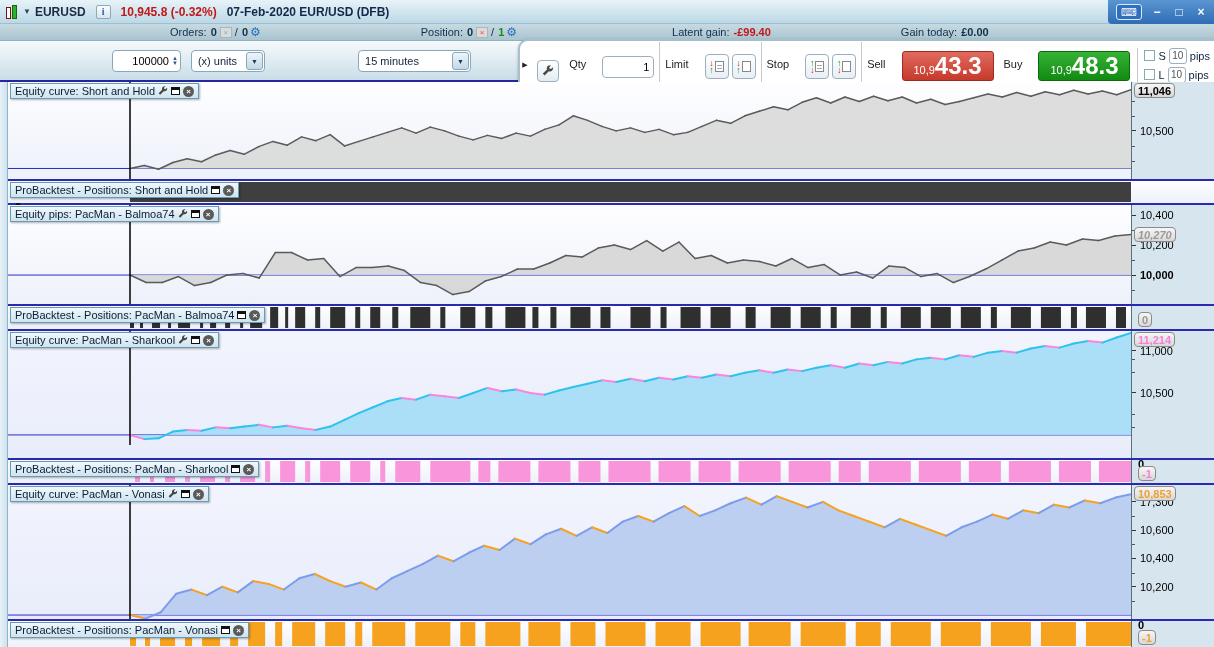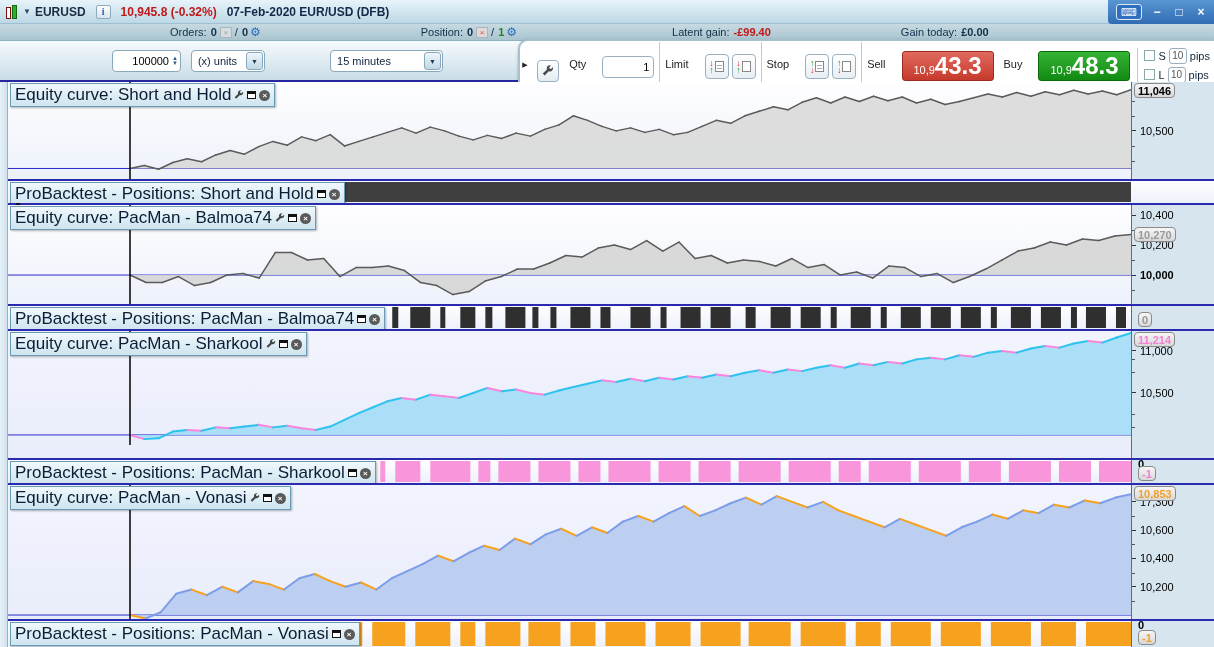--- a/index.html
+++ b/index.html
@@ -32,21 +32,21 @@
   .neg { color:#c01818; font-weight:bold; }
 
   
   .toolbar { height:50px; background:linear-gradient(#f6fafc,#c9dde7); position:relative; display:flex; align-items:center; border-bottom:2px solid #26269e; }
   .spin-group { display:flex; align-items:center; margin-left:112px; background:#fff; border:1px solid #8aa8bc; border-radius:4px; padding:1px 2px 1px 4px; height:22px; }
   .spin-group input { width:52px; border:0; text-align:right; font-size:11px; font-family:"Liberation Sans",sans-serif; outline:none; }
   .spin-arrows { display:flex; flex-direction:column; font-size:6px; color:#2a5a8a; line-height:5px; margin-left:3px; }
   .select { display:flex; align-items:center; background:#fff; border:1px solid #8aa8bc; border-radius:4px; height:22px; padding-left:6px; margin-left:10px; }
   .select .sel-txt { margin-right:8px; }
   .sel-btn { width:17px; height:18px; margin:1px; background:linear-gradient(#eef5fa,#c2d8e6); border:1px solid #8aa8bc; border-radius:3px; font-size:7px; color:#1a3a5a; text-align:center; line-height:17px; }
-  .tf-select { margin-left:65px;gap:24px; }
+  .tf-select { margin-left:93px;gap:24px; }
   .chart-btn-grp { display:flex; margin-left:135px; background:#fff; border:1px solid #8aa8bc; border-radius:4px; height:28px; align-items:center; }
   .chart-btn { width:30px; height:26px; display:flex; align-items:center; justify-content:center; border-right:1px solid #c8d8e2; }
   .chart-dd { width:15px; text-align:center; font-size:7px; color:#1a3a5a; }
 
   
   .trade-panel { position:absolute; right:0; top:-2px; height:52px; background:#fff; border:2px solid #a8bfce; border-right:0; border-radius:10px 0 0 10px; display:flex; align-items:center; padding:0 4px 0 2px; box-shadow:0 1px 3px rgba(0,0,0,.25); }
   .collapse-tab { width:10px; height:20px; display:flex; align-items:center; font-size:7px; color:#222; }
   .tp-group { display:flex; flex-direction:row; align-items:center; padding:0 5px; height:46px;gap:16px; }
   .tp-group.sep { border-left:1px solid #c9c9c9; }
   .tp-label { font-size:11px; color:#222; height:14px; }
@@ -74,21 +74,21 @@
   .panels { flex:1; display:flex; flex-direction:column; }
   .prow { display:flex; position:relative; }
   .h97{height:97px;} .h22{height:22px;flex-direction:column;} .h99{height:99px;} .h23{height:23px;} .h114{height:127px;} .h134{height:134px;} .h26{height:26px;}
   .psep { height:2px; background:#2a2ab0; }
   .plot { flex:1; position:relative; background:linear-gradient(#fefeff,#edf1fa); overflow:hidden; }
   .plot.lav { background:linear-gradient(#f2f4fd,#e9edfb); }
   .gutter { width:83px; position:relative; background:#d6e5ee; border-left:1px solid #56707e; font-size:11px; overflow:visible; }
   .csvg { position:absolute; left:0; top:0; }
 
   .ptab { position:absolute; left:2px; top:1px; z-index:5; display:flex; align-items:center; gap:3px; background:linear-gradient(#f0f8fc,#cfe4ef); border:1px solid #6899b5; padding:1px 4px 1px 4px; box-shadow:1px 1px 2px rgba(0,0,0,.3); }
-  .ptitle { font-size:17px; color:#0c1c34; white-space:nowrap; }
+  .ptitle { font-size:11px; color:#0c1c34; white-space:nowrap; }
   .ticon { display:inline-flex; align-items:center; justify-content:center; }
   .win-ic { width:9px; height:8px; border:1px solid #111; background:#fff; position:relative; }
   .win-ic::before { content:""; position:absolute; left:0; right:0; top:0; height:2px; background:#111; }
   .close-ic { width:11px; height:11px; border-radius:50%; background:#5a5a5a; color:#fff; font-size:8px; line-height:11px; text-align:center; font-weight:bold; }
 
   .tick { position:absolute; left:0; display:flex; align-items:center; height:12px; color:#000; }
   .tick::before { content:""; width:4px; border-top:1px solid #333; margin-right:4px; }
   .tick.bold { font-weight:bold; }
   .minordash { position:absolute; left:0; width:3px; border-top:1px solid #556; }
   .valbox { position:absolute; left:2px; background:linear-gradient(#f6f6f6,#d8d8d8); border:1px solid #8a8a8a; border-radius:4px; padding:0 3px; height:15px; line-height:14px; font-weight:bold; font-size:11px; }
@@ -438,38 +438,38 @@
               <line x1="1009.983870967742" y1="46.05" x2="1026.1290322580644" y2="43.050000000000004" stroke="#5a5a5a" stroke-width="1.5" stroke-linecap="round"></line>
               <line x1="1026.1290322580644" y1="43.050000000000004" x2="1042.274193548387" y2="37.050000000000004" stroke="#5a5a5a" stroke-width="1.5" stroke-linecap="round"></line>
               <line x1="1042.274193548387" y1="37.050000000000004" x2="1058.4193548387098" y2="40.05" stroke="#5a5a5a" stroke-width="1.5" stroke-linecap="round"></line>
               <line x1="1058.4193548387098" y1="40.05" x2="1074.5645161290322" y2="34.05" stroke="#5a5a5a" stroke-width="1.5" stroke-linecap="round"></line>
               <line x1="1074.5645161290322" y1="34.05" x2="1090.7096774193549" y2="35.55" stroke="#5a5a5a" stroke-width="1.5" stroke-linecap="round"></line>
               <line x1="1090.7096774193549" y1="35.55" x2="1106.8548387096776" y2="31.05" stroke="#5a5a5a" stroke-width="1.5" stroke-linecap="round"></line>
               <line x1="1106.8548387096776" y1="31.05" x2="1123" y2="29.549999999999997" stroke="#5a5a5a" stroke-width="1.5" stroke-linecap="round"></line>
               <line x1="122" y1="0" x2="122" y2="99" stroke="#000" stroke-width="1.5"></line>
             </svg>
           <div class="ptab">
-            <span class="ptitle">Equity curve: PacMan - Balmoa74</span>
+            <span class="ptitle">Equity pips: PacMan - Balmoa74</span>
             <span class="ticon">
                 <svg width="10" height="10" viewBox="0 0 12 12">
                   <path d="M10.8 2.2 9 4 7.6 3.6 7.2 2.2 9 0.4 A3.1 3.1 0 0 0 5 4.4 L0.8 8.6 2.6 10.4 6.8 6.2 A3.1 3.1 0 0 0 10.8 2.2 Z" fill="#444"></path>
                 </svg>
               </span>
             <span class="ticon win-ic"></span>
             <span class="ticon close-ic">×</span>
           </div>
         </div>
         <div class="gutter">
             <div class="minordash" style="top: 25.05px;"></div>
             <div class="minordash" style="top: 55.05px;"></div>
             <div class="minordash" style="top: 85.05px;"></div>
             <div class="tick" style="top: 4.05px;">10,400</div>
             <div class="tick" style="top: 34.05px;">10,200</div>
             <div class="tick bold" style="top: 64.05px;">10,000</div>
-            <div class="valbox" style="top: 21.55px; color: rgb(154, 154, 154);">10,270</div>
+            <div class="valbox" style="top: 21.55px; color: rgb(154, 154, 154); font-style: italic;">10,270</div>
           </div>
       </div>
       <div class="psep"></div>
 
       <div class="prow h23">
         <div class="plot">
           <svg class="csvg" width="1123" height="23">
               <rect x="122" y="1" width="4.0040000000000004" height="21" fill="#2f2f2f"></rect>
               <rect x="132.01" y="1" width="3.0029999999999992" height="21" fill="#2f2f2f"></rect>
               <rect x="144.022" y="1" width="8.008000000000001" height="21" fill="#2f2f2f"></rect>

